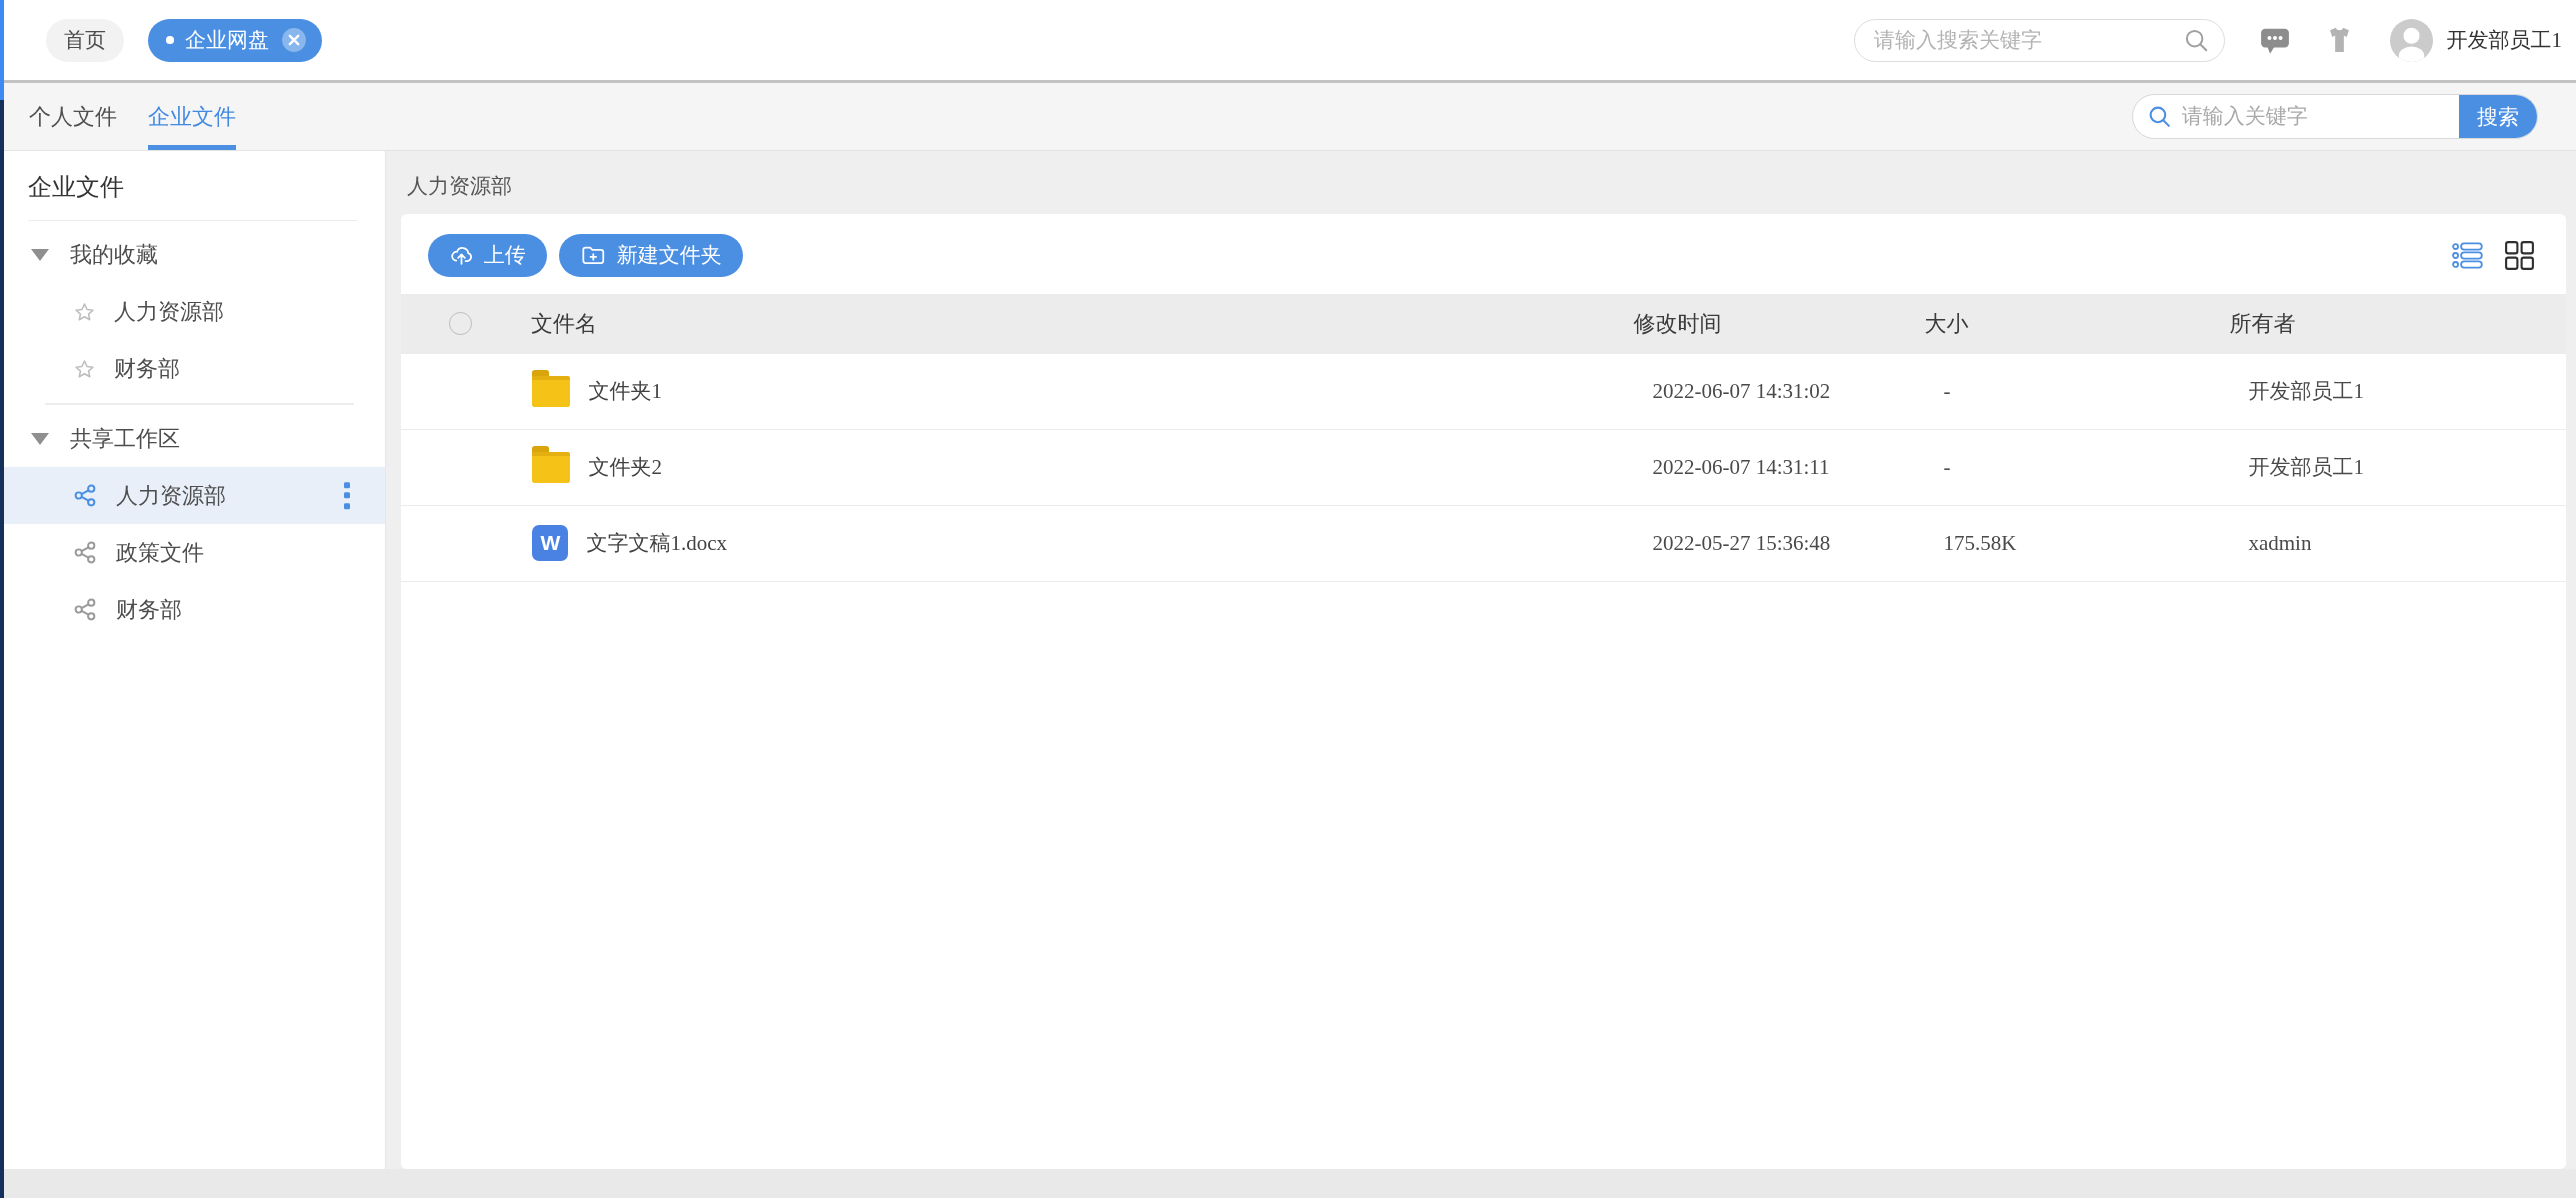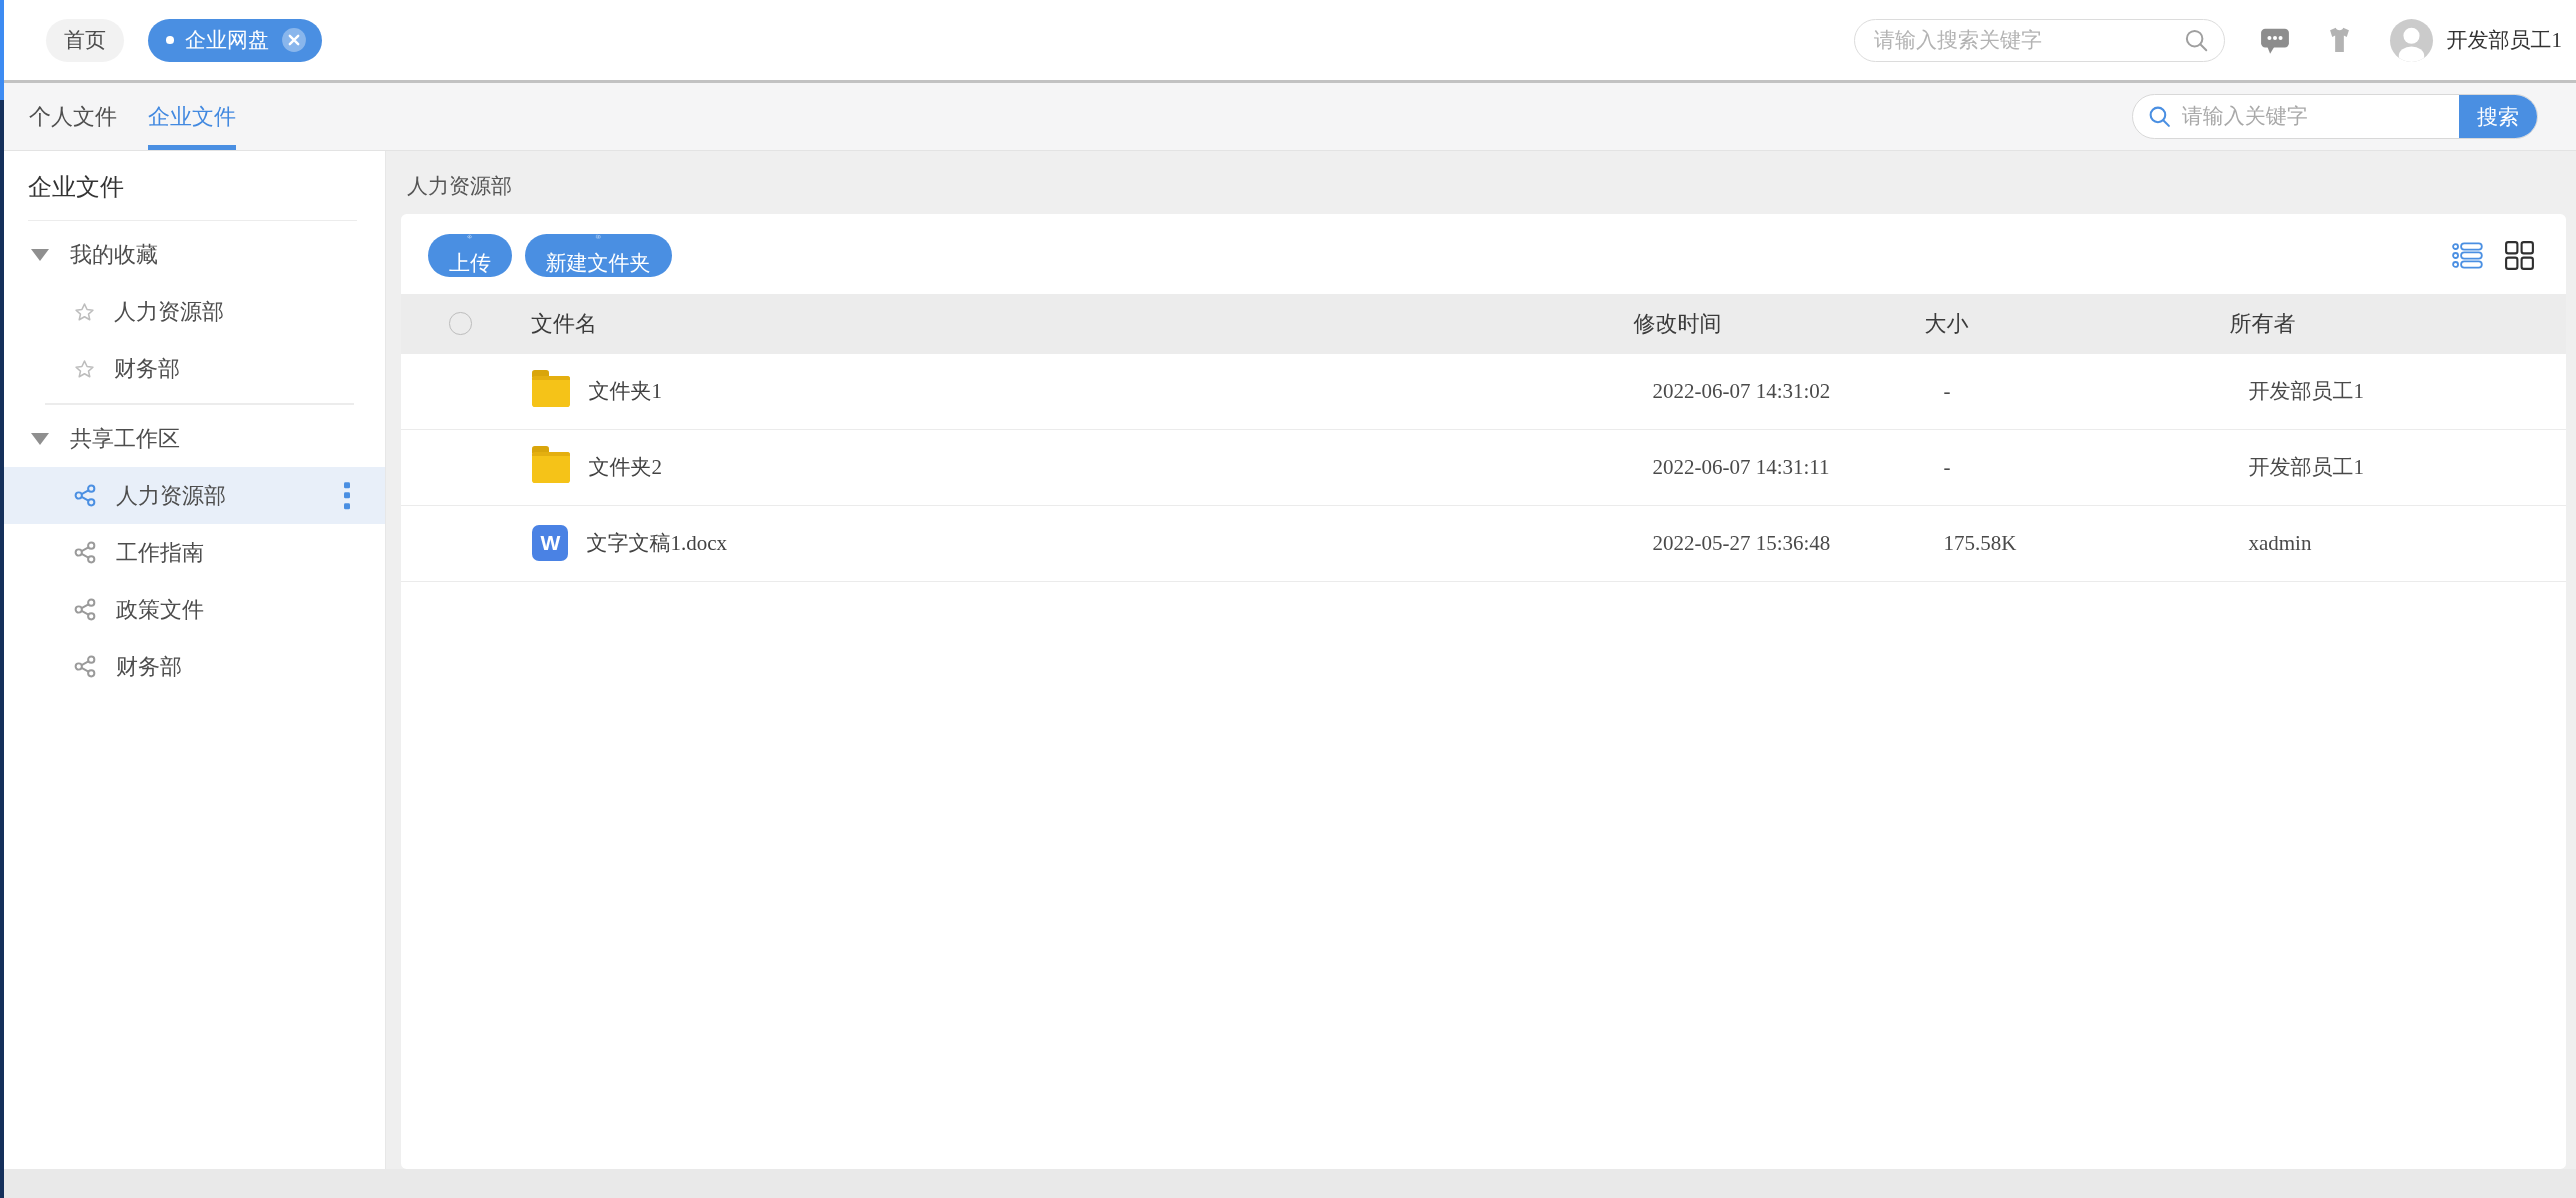--- a/index.html
+++ b/index.html
@@ -97,21 +97,21 @@
 
   .main { flex: 1; background: #efefef; padding: 0 9.8px 0 15.4px;
     display: flex; flex-direction: column; min-width: 0; }
   .breadcrumb { margin: 21px 0 14px 5.6px; font-size: 21px; color: #555; }
   .card { background: #fff; border-radius: 5.6px; flex: 1; overflow: hidden;
     display: flex; flex-direction: column; }
   .card-toolbar { display: flex; align-items: center; padding: 19.6px 31px 17px 26.6px; }
   .btn {
     height: 43px; border: none; border-radius: 22px; background: #4a8fe2; color: #fff;
     font: inherit; font-size: 21px; display: inline-flex; align-items: center;
-    gap: 9.8px; padding: 0 21px; cursor: pointer; flex-direction: column;
+    gap: 9.8px; padding: 0 21px; cursor: pointer;
   }
   .btn + .btn { margin-left: 12.6px; }
   .view-icons { margin-left: auto; display: flex; align-items: center; gap: 19.6px; }
   .view-icons > span { display: inline-flex; cursor: pointer; }
 
   .grid-cols { display: grid; grid-template-columns: 112px 1120px 291px 305px 1fr; align-items: center; }
   .table-header { height: 60px; background: #ececec; font-size: 22px; color: #3b3b3b; }
   .hdr-circle { width: 22.4px; height: 22.4px; border: 1.4px solid #bdbdbd; border-radius: 50%;
     margin-left: 48px; cursor: pointer; }
   .th-name { padding-left: 17.5px; }
@@ -243,31 +243,20 @@
         </svg>
       </span>
       <span>人力资源部</span>
       <span class="kebab">
           <i></i>
           <i></i>
           <i></i>
         </span>
     </div>
 
-    <div class="tree-row child">
-      <span class="row-icon">
-        <svg width="25" height="25" viewBox="0 0 24 24" fill="none">
-          <circle cx="17.5" cy="5.5" r="3" stroke="#9a9a9a" stroke-width="1.9"></circle>
-          <circle cx="5.5" cy="12" r="3" stroke="#9a9a9a" stroke-width="1.9"></circle>
-          <circle cx="17.5" cy="18.5" r="3" stroke="#9a9a9a" stroke-width="1.9"></circle>
-          <path d="M8.3 10.6 L14.8 7 M8.3 13.4 L14.8 17" stroke="#9a9a9a" stroke-width="1.9"></path>
-        </svg>
-      </span>
-      <span>工作指南</span>
-    </div>
 
     <div class="tree-row child">
       <span class="row-icon">
         <svg width="25" height="25" viewBox="0 0 24 24" fill="none">
           <circle cx="17.5" cy="5.5" r="3" stroke="#9a9a9a" stroke-width="1.9"></circle>
           <circle cx="5.5" cy="12" r="3" stroke="#9a9a9a" stroke-width="1.9"></circle>
           <circle cx="17.5" cy="18.5" r="3" stroke="#9a9a9a" stroke-width="1.9"></circle>
           <path d="M8.3 10.6 L14.8 7 M8.3 13.4 L14.8 17" stroke="#9a9a9a" stroke-width="1.9"></path>
         </svg>
       </span>

